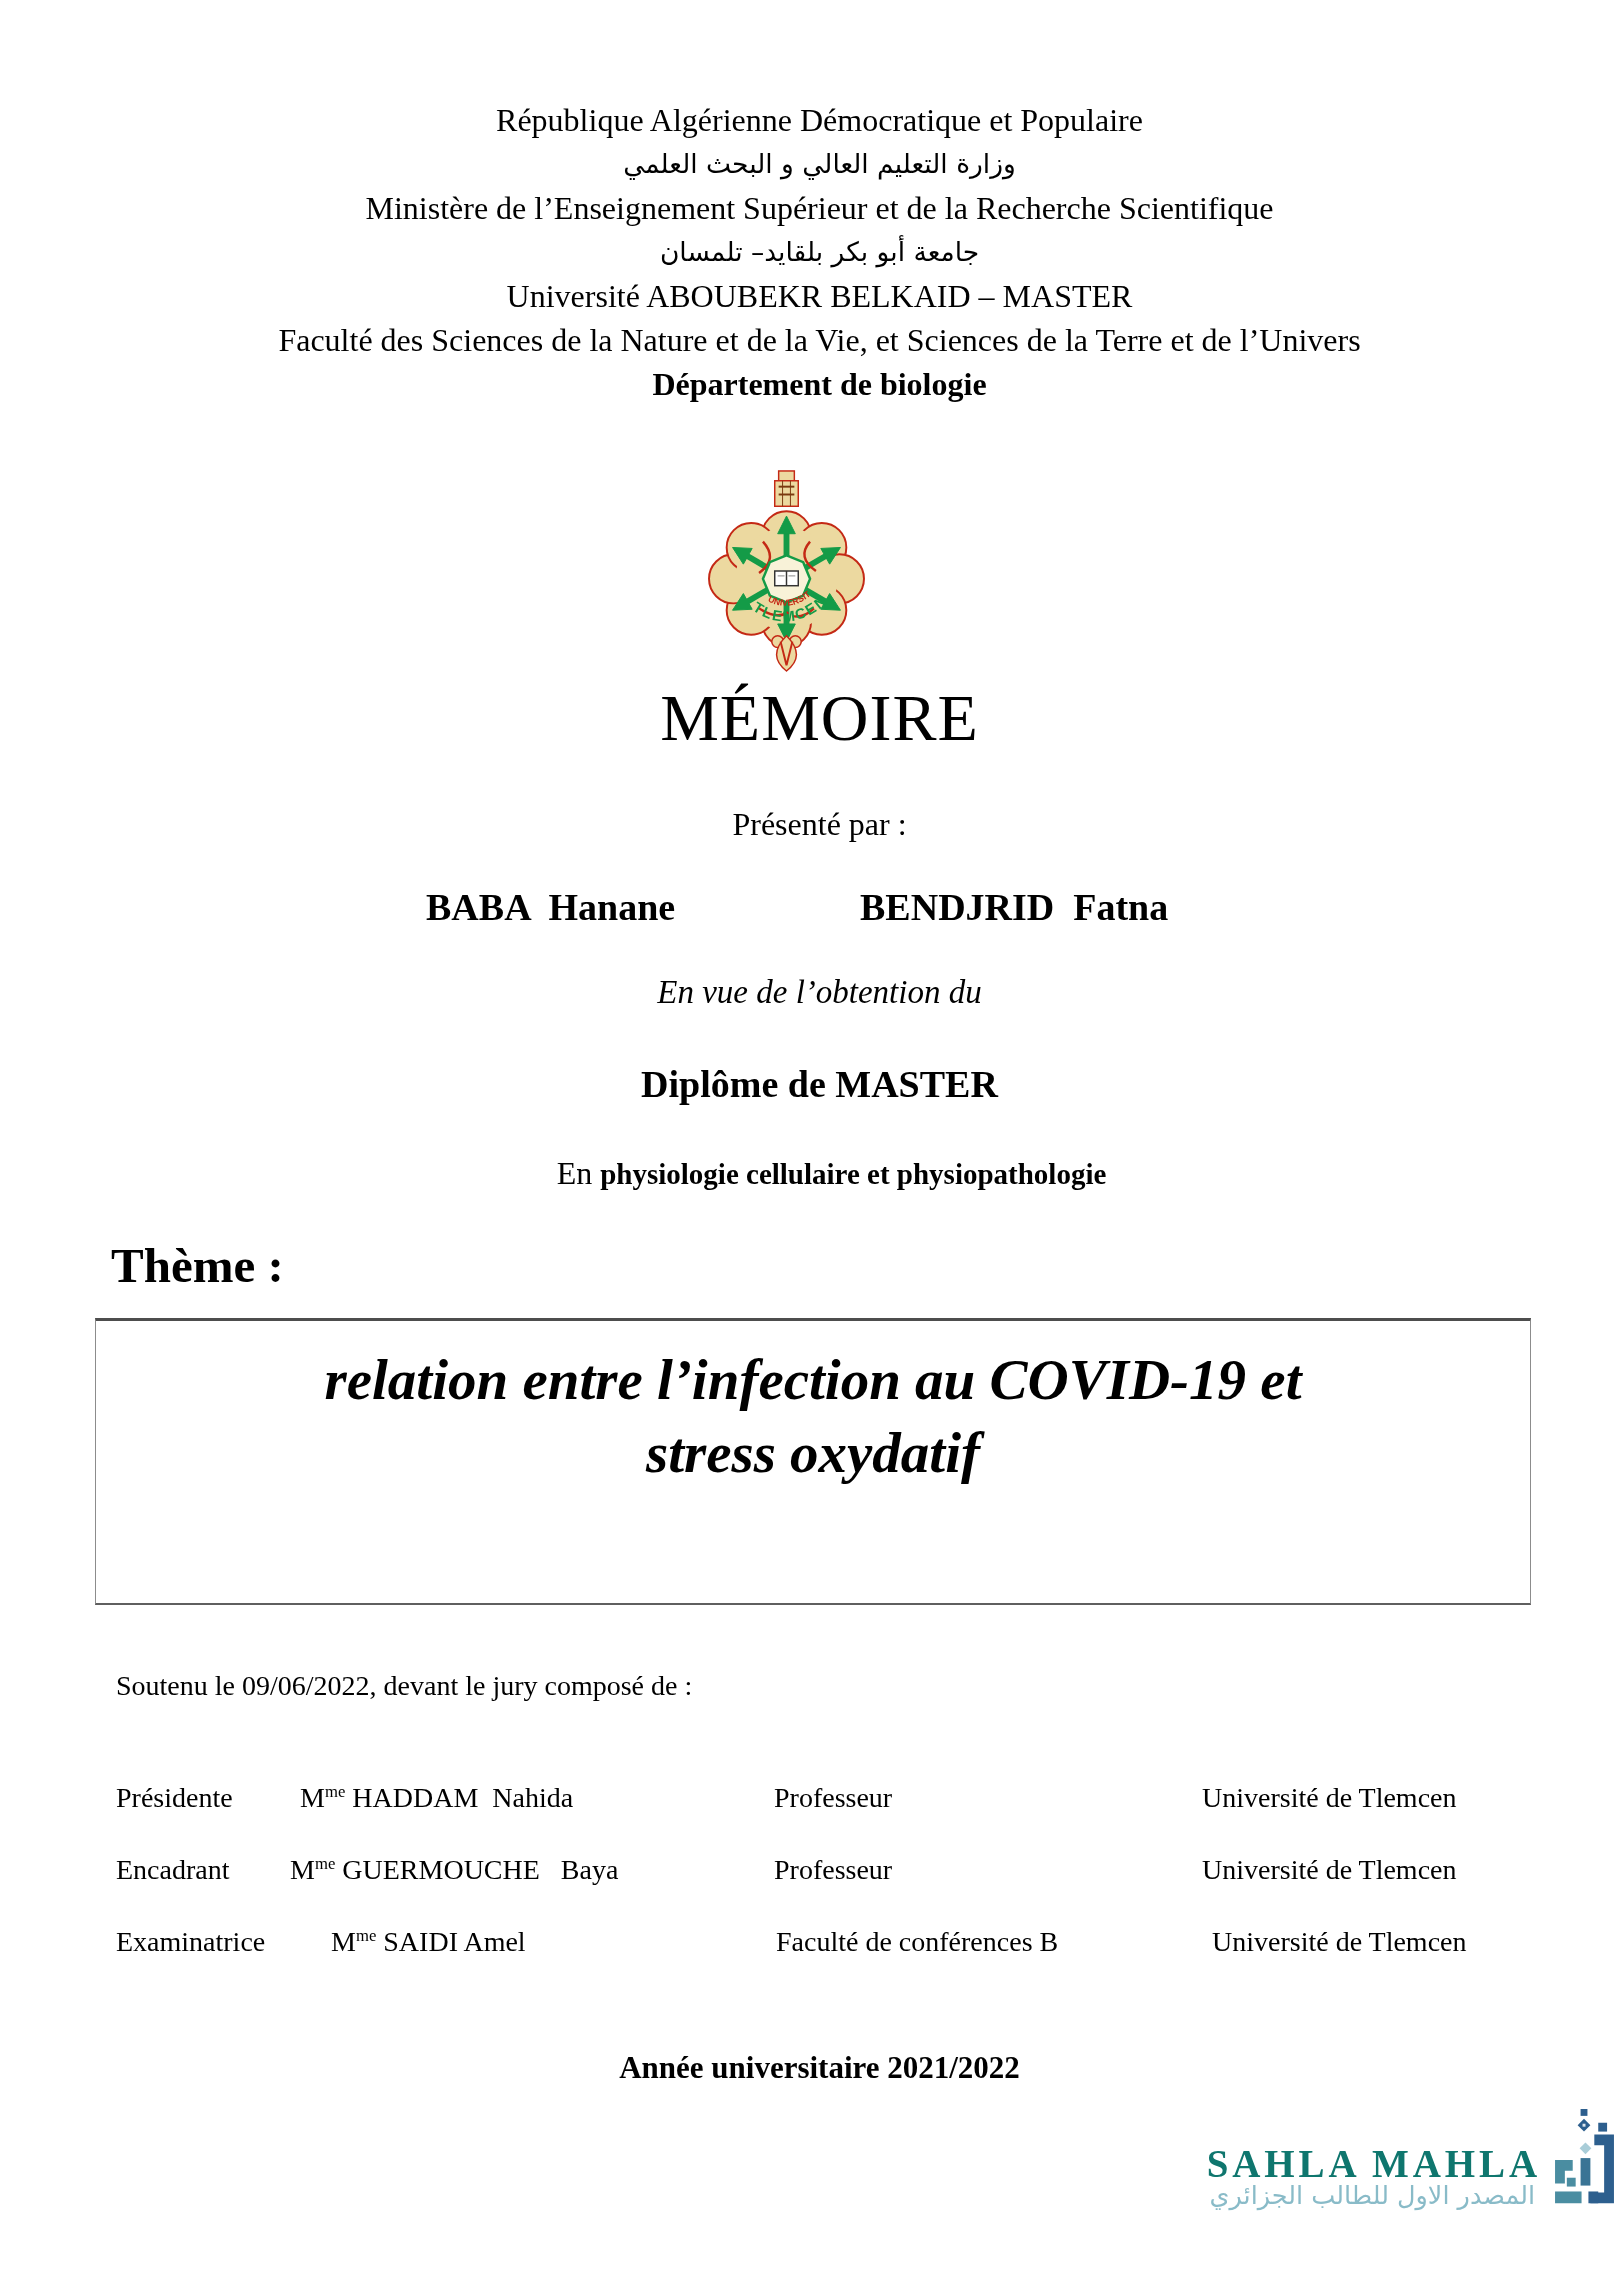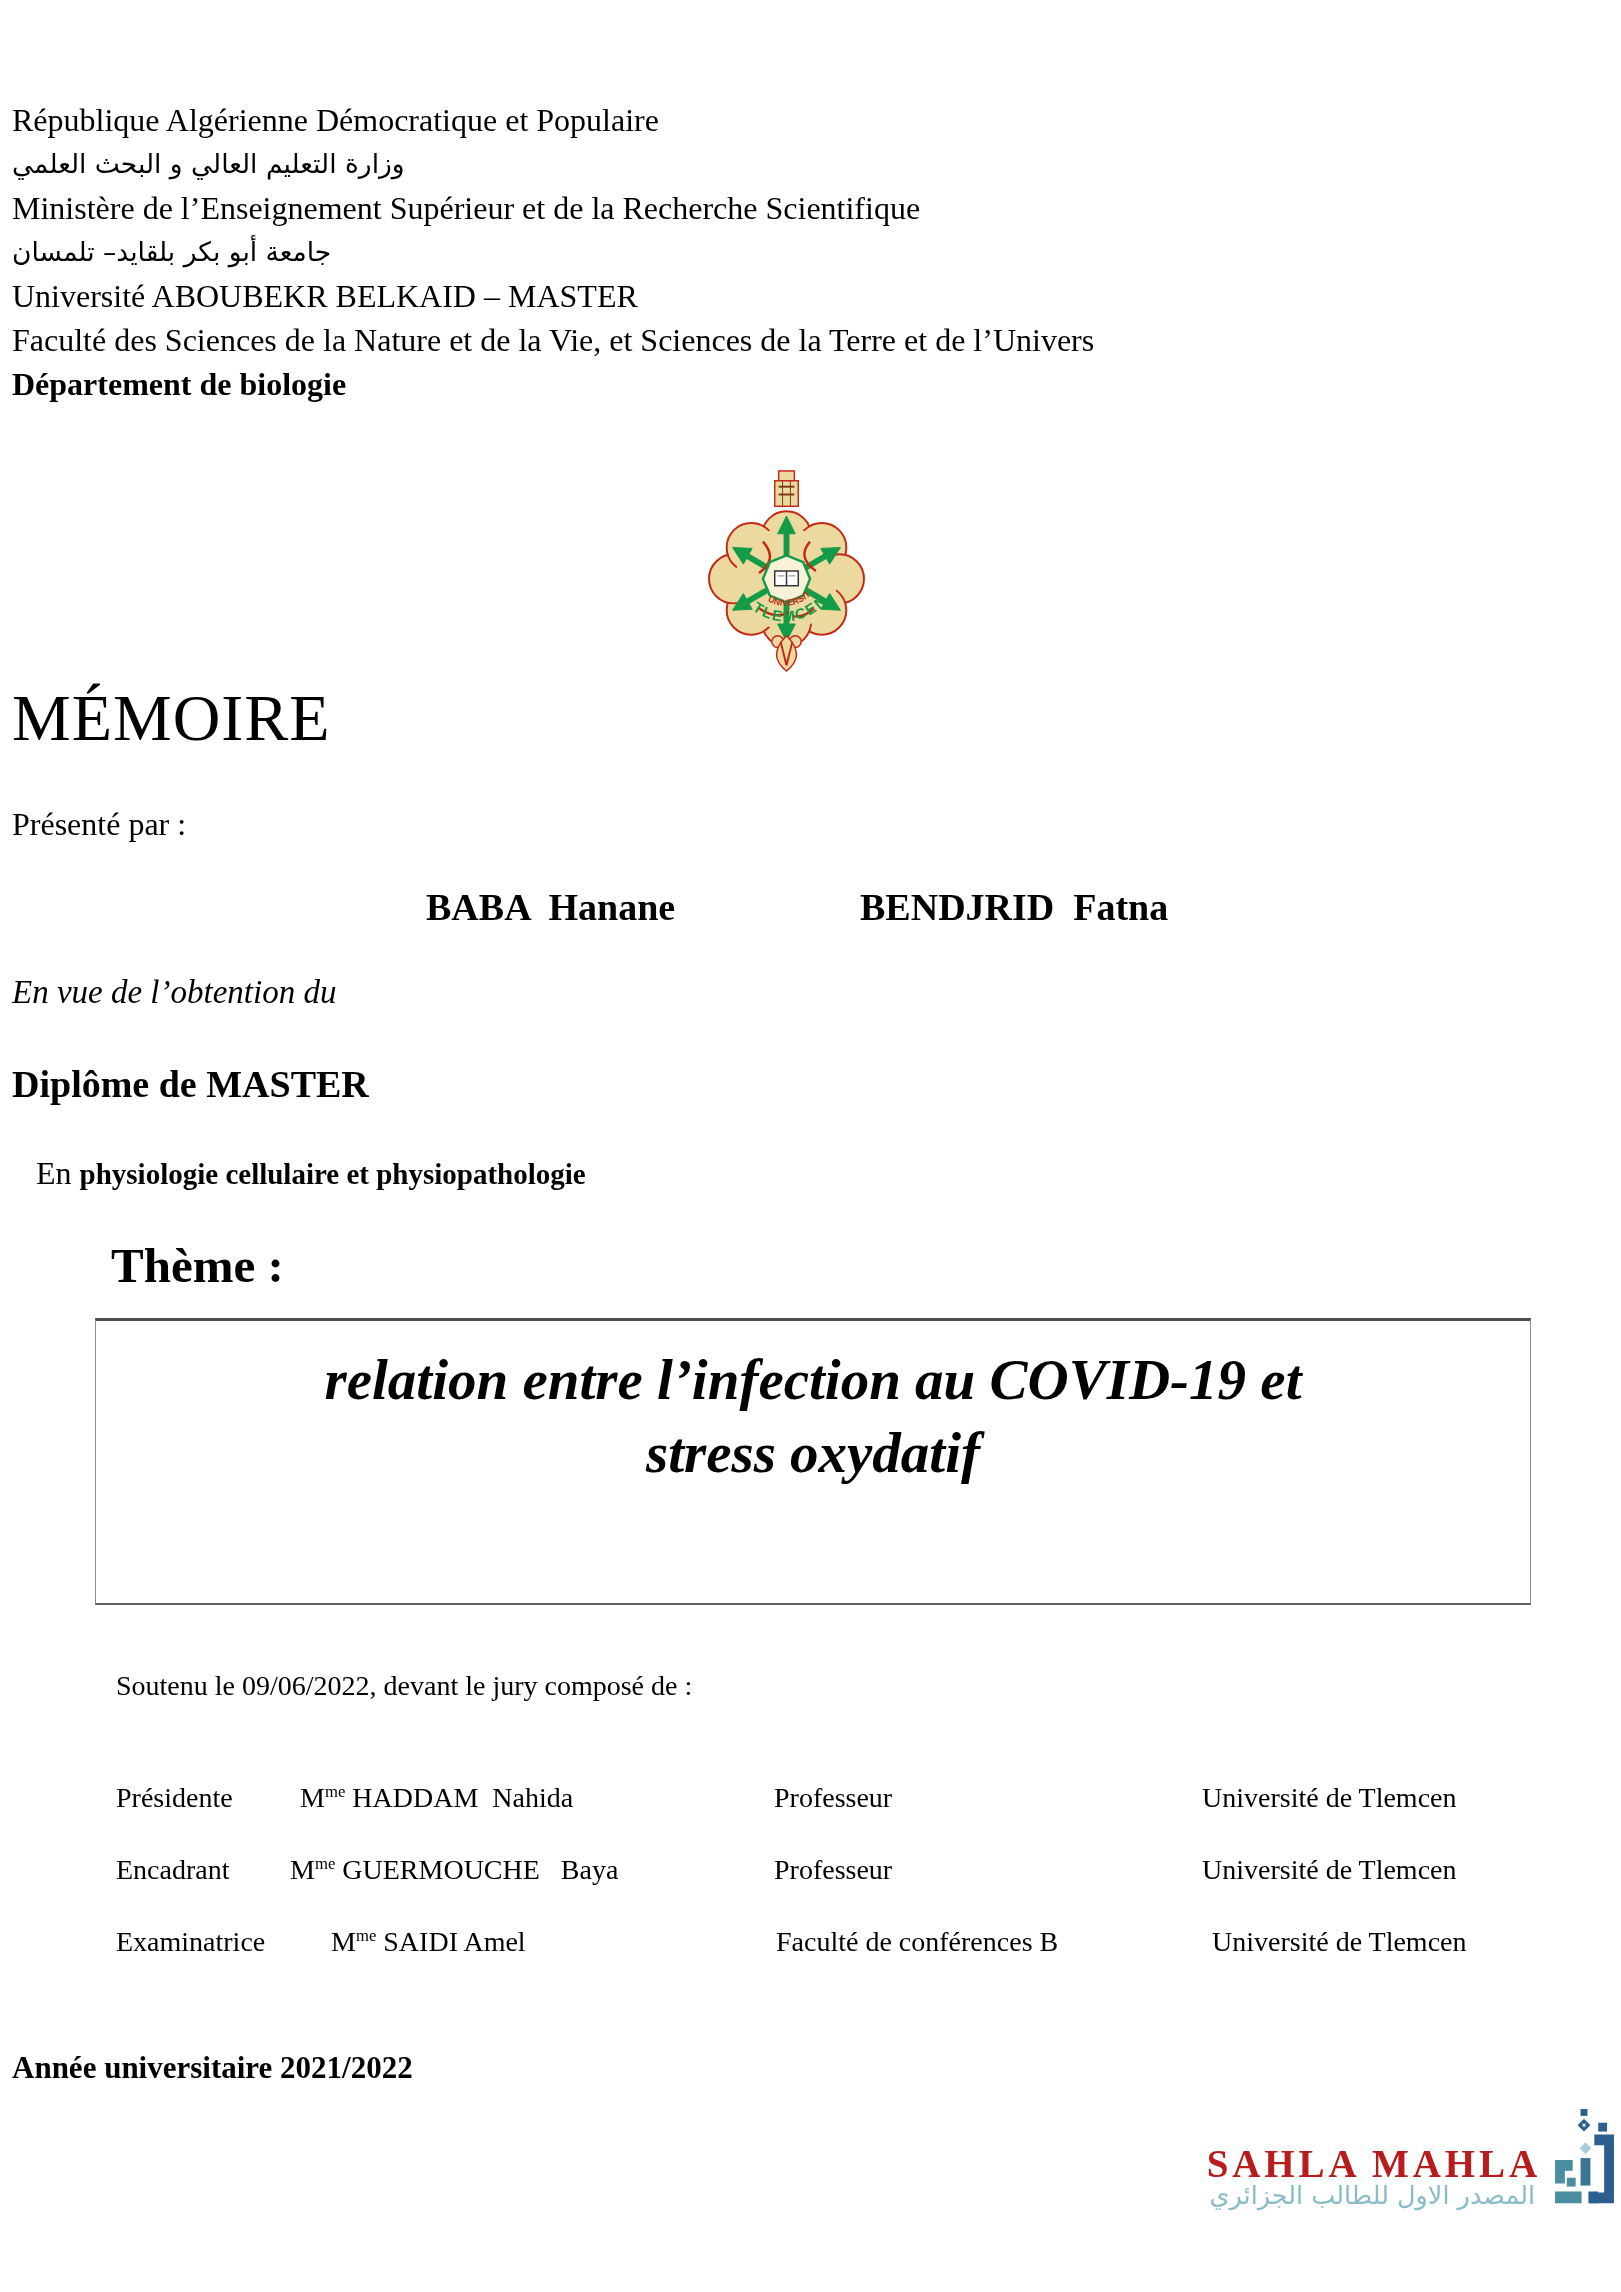--- a/index.html
+++ b/index.html
@@ -6,21 +6,21 @@
   .page{
     position:relative;
     width:1621px;height:2293px;
     margin:0 auto;
     background:#ffffff;
     font-family:"Liberation Serif","DejaVu Serif",serif;
     color:#000;
     overflow:hidden;
   }
   .abs{position:absolute;}
-  .center{left:12px;right:0;text-align:left;}
+  .center{left:18px;right:0;text-align:center;}
   
   .header{top:98px;}
   .h-line{font-size:32px;line-height:44px;}
   .h-ar{font-family:"DejaVu Sans",sans-serif;font-size:26.5px;line-height:44px;}
   .h-bold{font-weight:bold;}
   
   .memoire{top:680px;font-size:66px;letter-spacing:1px;}
   .presente{top:806px;font-size:32px;}
   .author{top:885px;font-size:38px;font-weight:bold;white-space:pre;}
   .author-1{left:426px;}
@@ -49,21 +49,21 @@
   .jr-1{top:1782px;}
   .jr-2{top:1854px;}
   .jr-3{top:1926px;}
   .jcell{position:absolute;top:0;white-space:pre;}
   sup{font-size:16.7px;vertical-align:super;line-height:0;}
   .annee{top:2050px;font-size:31px;font-weight:bold;}
   
   .brand-name{
     top:2141px;right:80px;
     font-size:39px;font-weight:bold;letter-spacing:3.9px;
-    color:#b91c1c;
+    color:#0f766e;
   }
   .brand-tagline{
     top:2180px;right:86px;
     font-family:"DejaVu Sans",sans-serif;
     font-size:25.5px;
     color:#89bbc8;
   }
   .brand-mark{top:2109px;left:1551px;}
   .emblem{top:469px;left:702px;}
 </style>

